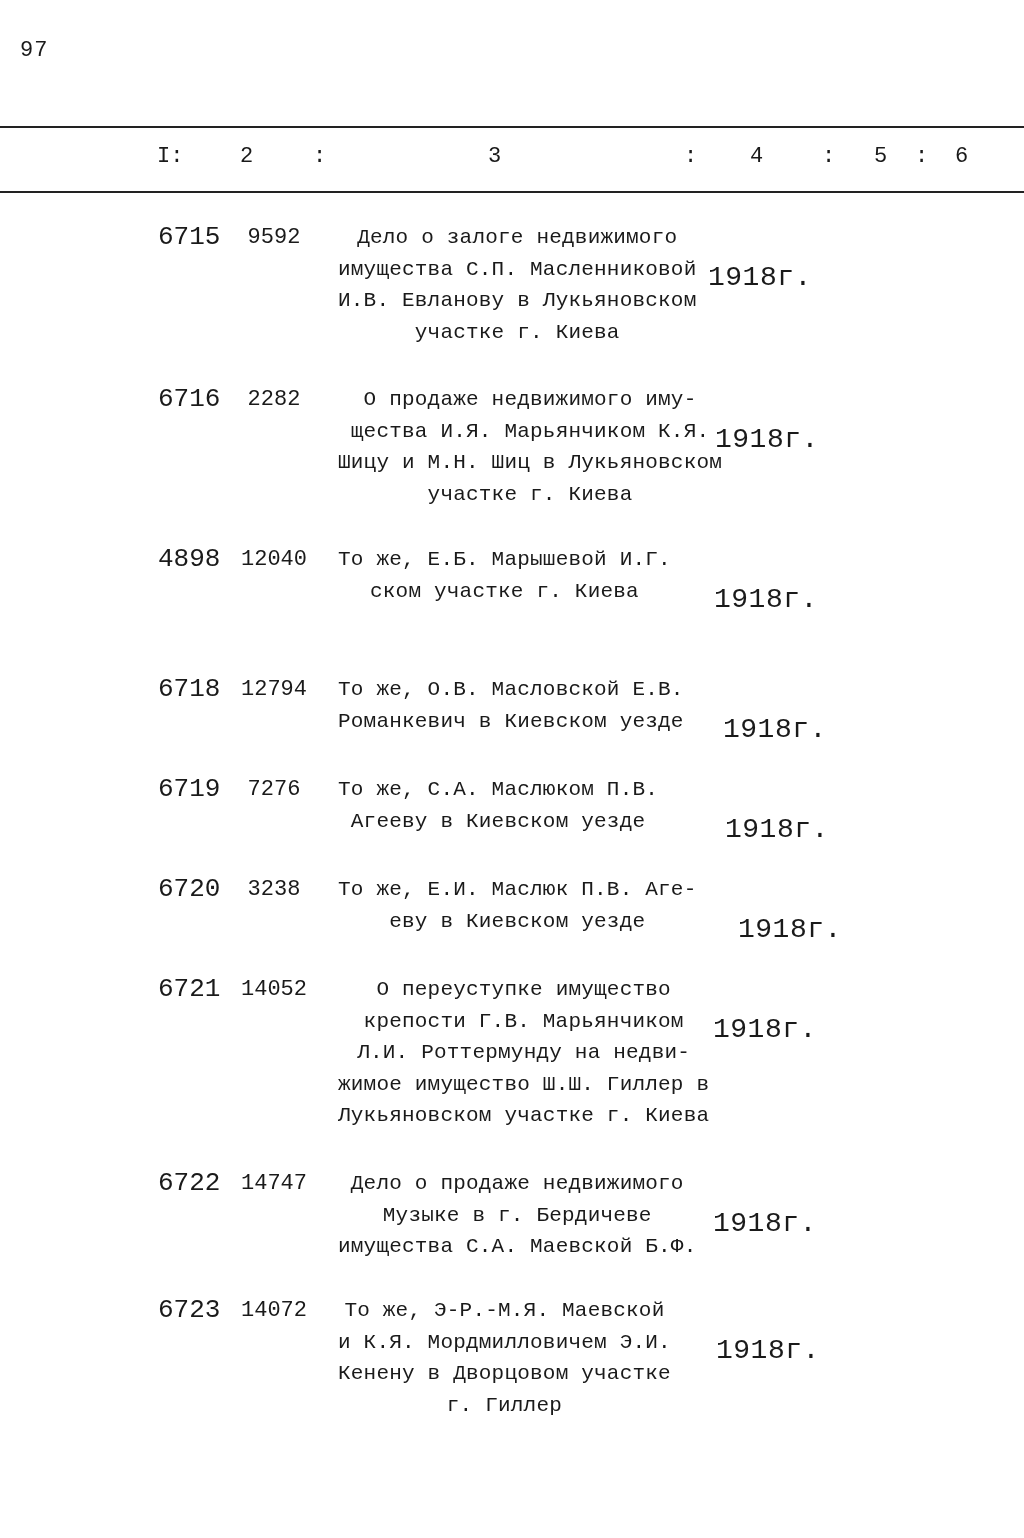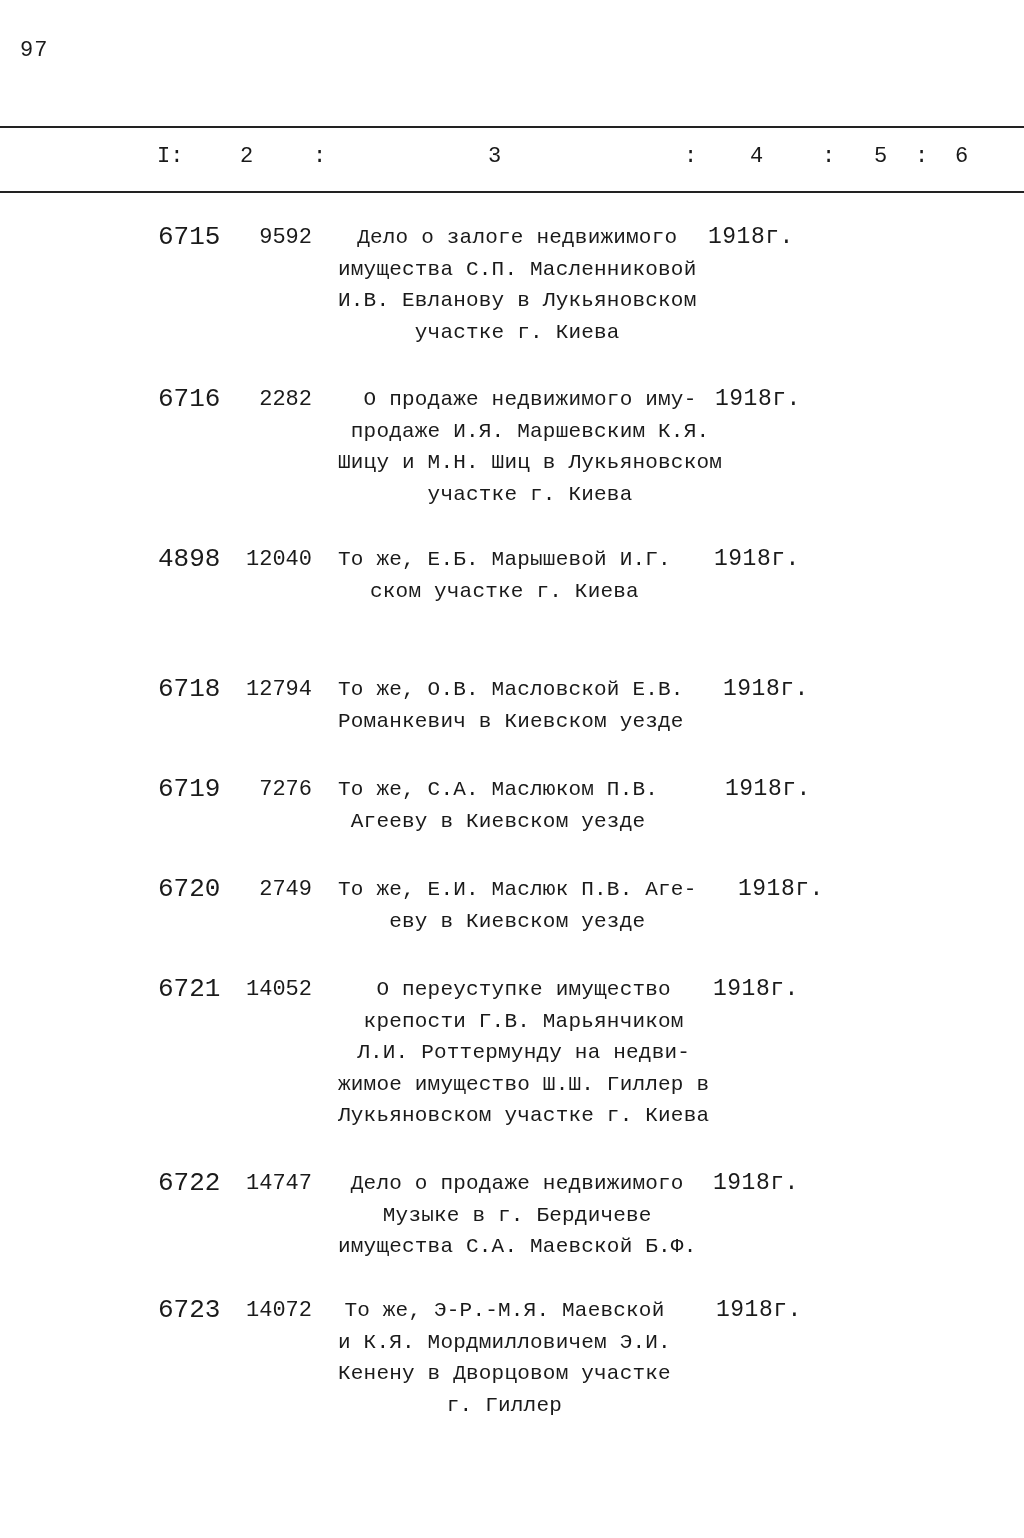--- a/index.html
+++ b/index.html
@@ -7,23 +7,23 @@
          font-family:"Liberation Mono","DejaVu Sans Mono",monospace; color:#1a1a1a; }
   .page-num { position:absolute; top:38px; left:0; width:1005px; text-align:left;
               font-size:22px; letter-spacing:1px;margin-left:20px; }
   .rule { position:absolute; left:0; width:1024px; height:2px; background:#222; }
   .rule.top { top:126px; }
   .rule.bottom { top:191px; }
   .colhdr { position:absolute; top:144px; font-size:22px; }
   .entries { position:absolute; top:222px; left:0; width:1024px; }
   .entry { position:absolute; left:0; width:1024px; }
   .entry .num { position:absolute; left:158px; font-size:26px; line-height:31px; }
-  .entry .ref { position:absolute; left:236px; width:76px; text-align:right; font-size:22px; line-height:31px; }
+  .entry .ref { position:absolute; left:236px; width:76px; text-align:center; font-size:22px; line-height:31px; }
   .entry .desc { position:absolute; left:338px; font-size:21px; line-height:31.5px; white-space:pre; letter-spacing:0.2px;text-align:center; }
-  .entry .year { position:absolute; font-size:23px; line-height:31px; letter-spacing:0.5px; }
+  .entry .year { position:absolute; font-size:28px; line-height:31px; letter-spacing:0.5px;margin-top:40px; }
 </style>
 </head>
 <body>
 
 <div class="page-num">97</div>
 
 <div class="rule top"></div>
 <div id="colhdrs">
     <span class="colhdr" style="left: 157px;">I:</span>
     <span class="colhdr" style="left: 240px;">2</span>
@@ -41,21 +41,21 @@
 <div class="entries" id="entries">
     <div class="entry" style="top: 0px;">
       <span class="num">6715</span>
       <span class="ref">9592</span>
       <div class="desc"><div>Дело о залоге недвижимого</div><div>имущества С.П. Масленниковой</div><div>И.В. Евланову в Лукьяновском</div><div>участке г. Киева</div></div>
       <span class="year" style="left: 708px;">1918г.</span>
     </div>
     <div class="entry" style="top: 162px;">
       <span class="num">6716</span>
       <span class="ref">2282</span>
-      <div class="desc"><div>О продаже недвижимого иму-</div><div>продаже И.Я. Маршевским К.Я.</div><div>Шицу и М.Н. Шиц в Лукьяновском</div><div>участке г. Киева</div></div>
+      <div class="desc"><div>О продаже недвижимого иму-</div><div>щества И.Я. Марьянчиком К.Я.</div><div>Шицу и М.Н. Шиц в Лукьяновском</div><div>участке г. Киева</div></div>
       <span class="year" style="left: 715px;">1918г.</span>
     </div>
     <div class="entry" style="top: 322px;">
       <span class="num">4898</span>
       <span class="ref">12040</span>
       <div class="desc"><div>То же, Е.Б. Марышевой И.Г.</div><div>ском участке г. Киева</div></div>
       <span class="year" style="left: 714px;">1918г.</span>
     </div>
     <div class="entry" style="top: 452px;">
       <span class="num">6718</span>
@@ -64,21 +64,21 @@
       <span class="year" style="left: 723px;">1918г.</span>
     </div>
     <div class="entry" style="top: 552px;">
       <span class="num">6719</span>
       <span class="ref">7276</span>
       <div class="desc"><div>То же, С.А. Маслюком П.В.</div><div>Агееву в Киевском уезде</div></div>
       <span class="year" style="left: 725px;">1918г.</span>
     </div>
     <div class="entry" style="top: 652px;">
       <span class="num">6720</span>
-      <span class="ref">2749</span>
+      <span class="ref">3238</span>
       <div class="desc"><div>То же, Е.И. Маслюк П.В. Аге-</div><div>еву в Киевском уезде</div></div>
       <span class="year" style="left: 738px;">1918г.</span>
     </div>
     <div class="entry" style="top: 752px;">
       <span class="num">6721</span>
       <span class="ref">14052</span>
       <div class="desc"><div>О переуступке имущество</div><div>крепости Г.В. Марьянчиком</div><div>Л.И. Роттермунду на недви-</div><div>жимое имущество Ш.Ш. Гиллер в</div><div>Лукьяновском участке г. Киева</div></div>
       <span class="year" style="left: 713px;">1918г.</span>
     </div>
     <div class="entry" style="top: 946px;">

